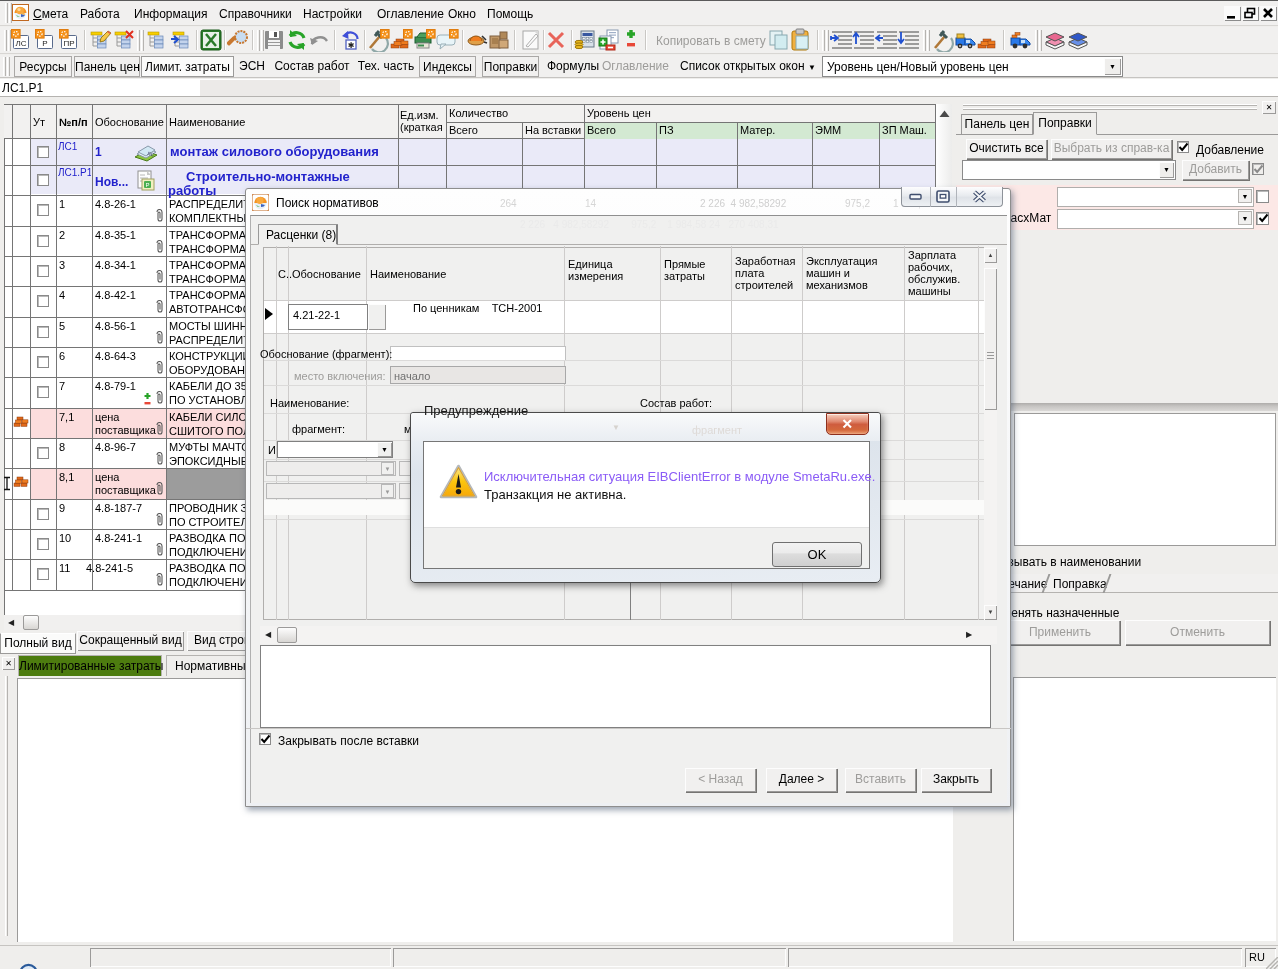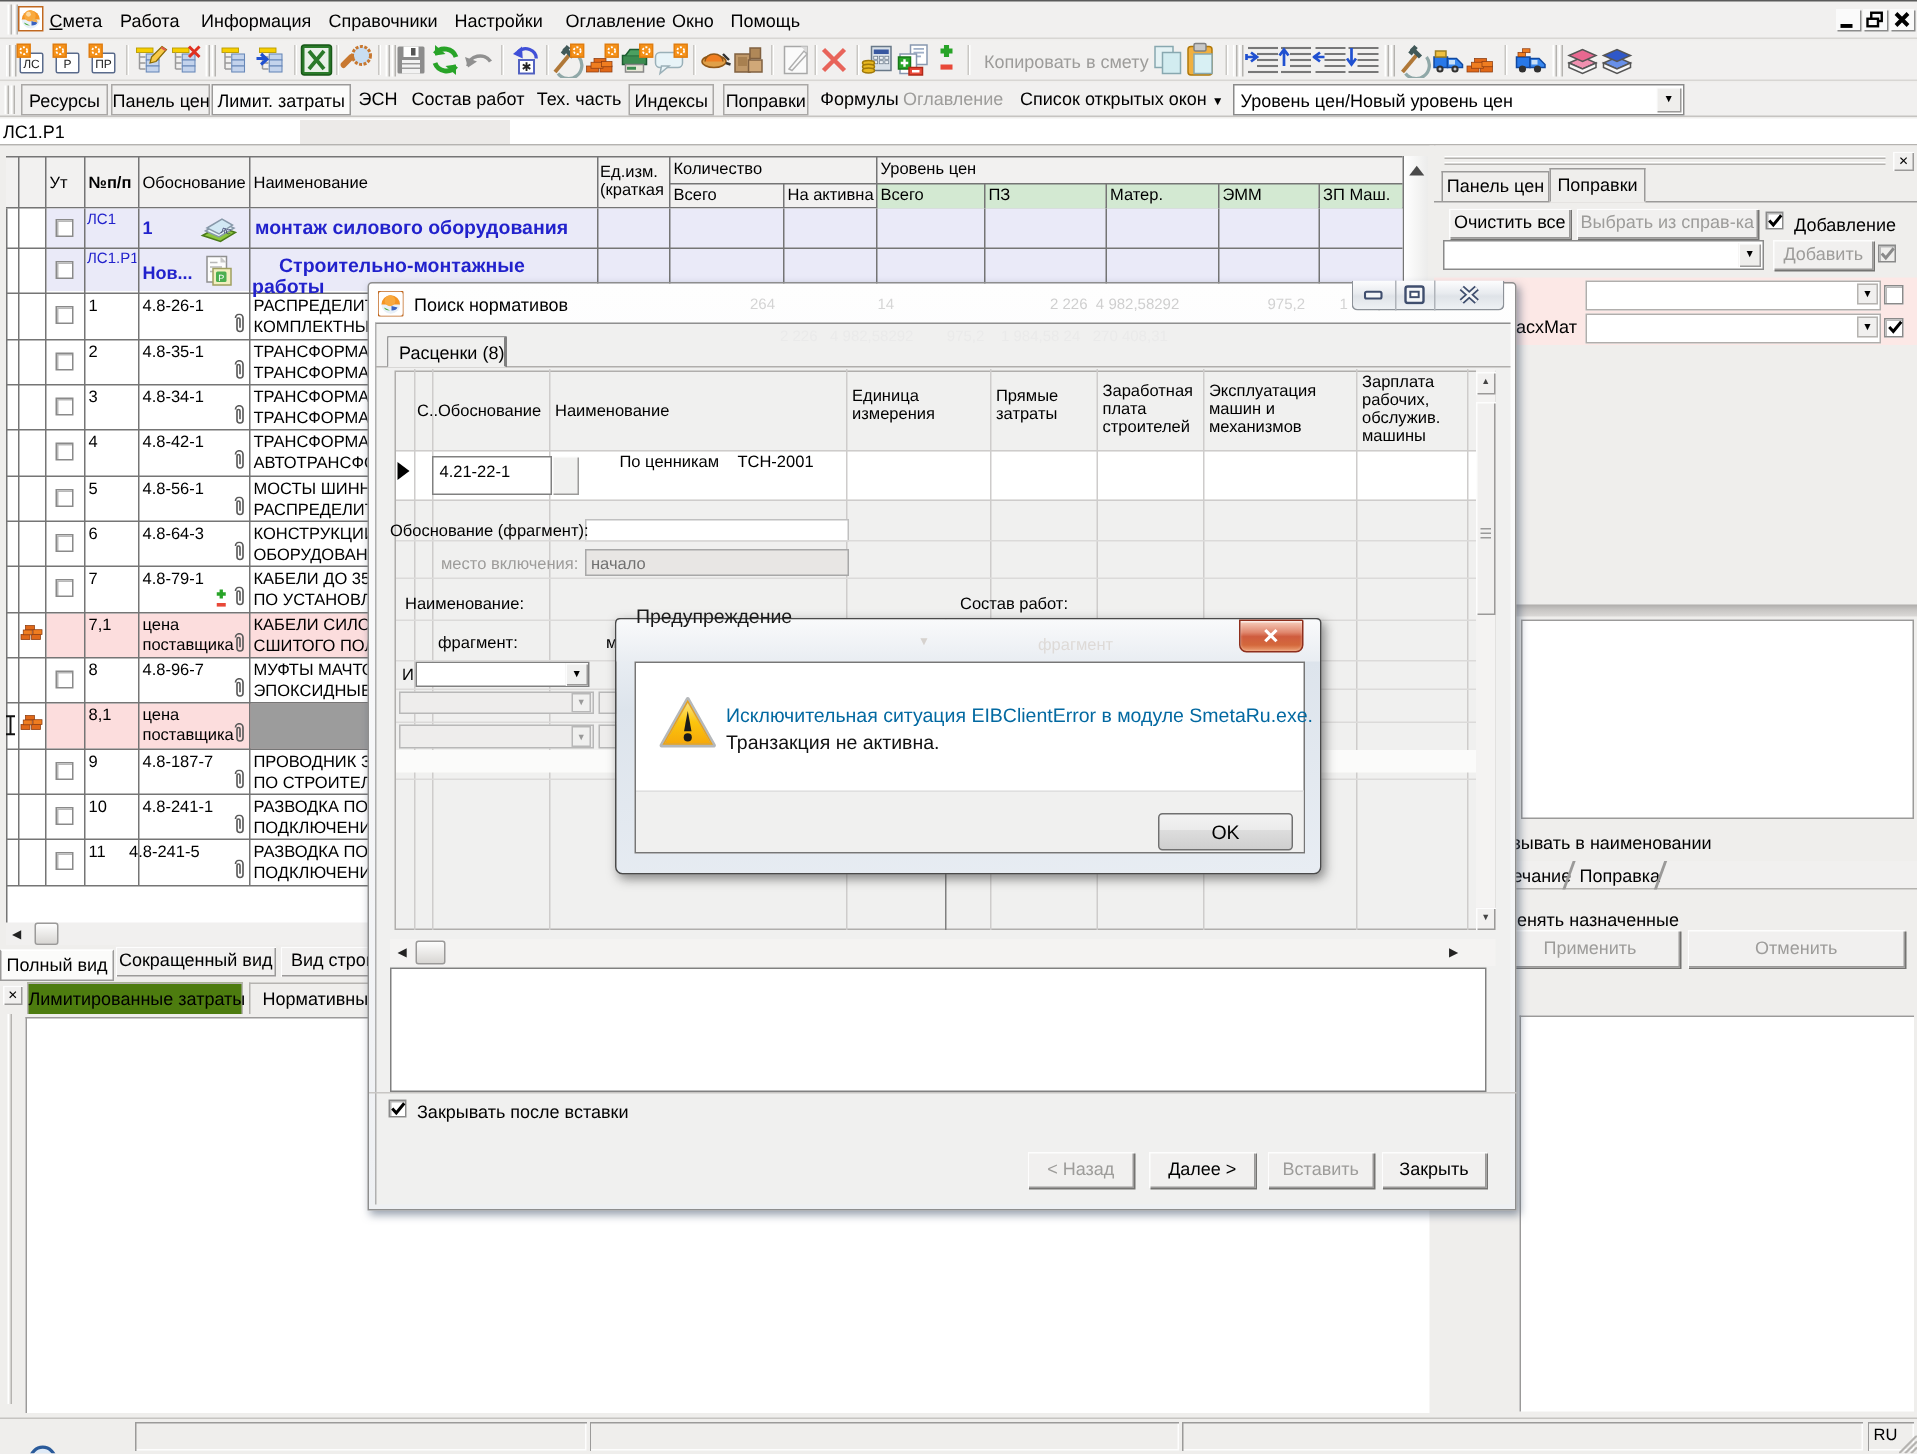--- a/index.html
+++ b/index.html
@@ -474,21 +474,21 @@
     <div class="ab" style="left:812px;top:122px;width:1px;height:17px;background:#757575"></div>
     <div class="ab" style="left:879px;top:122px;width:1px;height:17px;background:#757575"></div>
     <div class="ab" style="left:33px;top:116px;white-space:nowrap;">Ут</div>
     <div class="ab" style="left:59px;top:116px;white-space:nowrap;"><b>№п/п</b></div>
     <div class="ab" style="left:95px;top:116px;white-space:nowrap;">Обоснование</div>
     <div class="ab" style="left:169px;top:116px;white-space:nowrap;">Наименование</div>
     <div class="ab" style="left:400px;top:109px;white-space:nowrap;">Ед.изм.</div>
     <div class="ab" style="left:400px;top:121px;white-space:nowrap;">(краткая</div>
     <div class="ab" style="left:449px;top:107px;white-space:nowrap;">Количество</div>
     <div class="ab" style="left:449px;top:124px;white-space:nowrap;">Всего</div>
-    <div class="ab" style="left:525px;top:124px;white-space:nowrap;">На активна</div>
+    <div class="ab" style="left:525px;top:124px;white-space:nowrap;">На вставки</div>
     <div class="ab" style="left:587px;top:107px;white-space:nowrap;">Уровень цен</div>
     <div class="ab" style="left:587px;top:124px;white-space:nowrap;">Всего</div>
     <div class="ab" style="left:659px;top:124px;white-space:nowrap;">ПЗ</div>
     <div class="ab" style="left:740px;top:124px;white-space:nowrap;">Матер.</div>
     <div class="ab" style="left:815px;top:124px;white-space:nowrap;">ЭММ</div>
     <div class="ab" style="left:882px;top:124px;white-space:nowrap;">ЗП Маш.</div>
     <div class="ab" style="left:31px;top:139px;width:904px;height:26px;background:#eaeaf8"></div>
     <div class="ab" style="left:31px;top:165px;width:904px;height:29px;background:#eaeaf8"></div>
     <div class="ab" style="left:31px;top:409px;width:904px;height:29px;background:#fcdddd"></div>
     <div class="ab" style="left:31px;top:469px;width:904px;height:30px;background:#fcdddd"></div>
@@ -929,15 +929,15 @@
           <stop offset="0" stop-color="#fde98c"></stop>
           <stop offset="0.5" stop-color="#fbc50d"></stop>
           <stop offset="1" stop-color="#f6a70a"></stop>
         </linearGradient>
       </defs>
       <path d="M19.5 3 L37 34 L2 34 Z" fill="url(#wy)" stroke="#b5b8ba" stroke-width="2.6" stroke-linejoin="round"></path>
       <path d="M19.5 4.5 L35.5 33 L3.5 33 Z" fill="none" stroke="#e8a21a" stroke-width="1"></path>
       <path d="M19.5 11 L22 24.5 L17 24.5 Z" fill="#1a1a1a"></path>
       <circle cx="19.5" cy="28.6" r="2.7" fill="#1a1a1a"></circle>
     </svg>
-    <div class="ab" style="left:484px;top:469px;font-size:13px;color:#0369a1">Исключительная ситуация EIBClientError в модуле SmetaRu.exe.</div>
+    <div class="ab" style="left:484px;top:469px;font-size:13px;color:#8b5cf6">Исключительная ситуация EIBClientError в модуле SmetaRu.exe.</div>
     <div class="ab" style="left:484px;top:487px;font-size:13px;color:#111">Транзакция не активна.</div>
     <div class="ab" style="left:772px;top:542px;width:90px;height:25px;background:linear-gradient(#f2f2f2,#ebebeb 45%,#dddddd 46%,#cfcfcf);border:1px solid #707070;border-radius:3px;text-align:center;font-size:13px;line-height:24px">OK</div>
 </div>
 </body></html>

